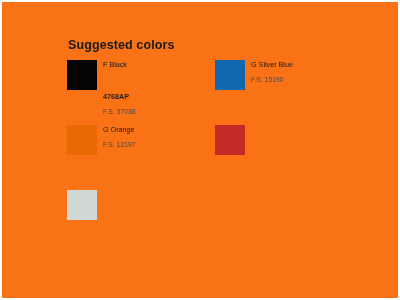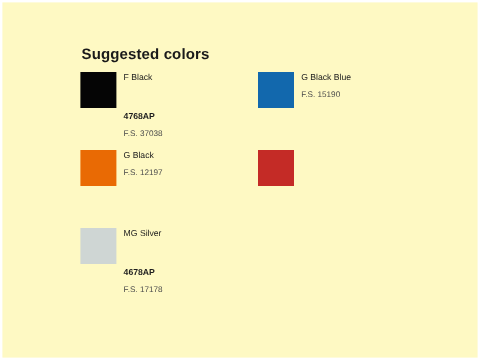--- a/index.html
+++ b/index.html
@@ -12,21 +12,21 @@
     background: #ffffff;
     font-family: "Liberation Sans", sans-serif;
     overflow: hidden;
   }
   #page {
     position: absolute;
     left: 2px;
     top: 2px;
     width: 396px;
     height: 296px;
-    background: #fef9c3;
+    background: #f97316;
   }
   #page-title {
     position: absolute;
     left: 66px;
     top: 36px;
     font-size: 12.5px;
     font-weight: bold;
     color: #1a1a1a;
     letter-spacing: 0.1px;
     white-space: nowrap;
@@ -97,37 +97,32 @@
         <div class="swatch-chip" style="background: rgb(5, 5, 5);"></div>
         <div class="swatch-text">
           <div class="swatch-name">F Black</div>
           <div class="swatch-code">4768AP</div>
           <div class="swatch-fs">F.S. 37038</div>
         </div>
       </div>
       <div class="swatch-item col-1 row-0">
         <div class="swatch-chip" style="background: rgb(18, 104, 173);"></div>
         <div class="swatch-text">
-          <div class="swatch-name">G Black Blue</div>
+          <div class="swatch-name">G Silver Blue</div>
           <div class="swatch-fs">F.S. 15190</div>
         </div>
       </div>
       <div class="swatch-item col-0 row-1">
         <div class="swatch-chip" style="background: rgb(233, 106, 4);"></div>
         <div class="swatch-text">
-          <div class="swatch-name">G Black</div>
+          <div class="swatch-name">G Orange</div>
           <div class="swatch-fs">F.S. 12197</div>
         </div>
       </div>
       <div class="swatch-item col-1 row-1">
         <div class="swatch-chip" style="background: rgb(196, 43, 38);"></div>
       </div>
       <div class="swatch-item col-0 row-2">
         <div class="swatch-chip" style="background: rgb(207, 214, 212);"></div>
-        <div class="swatch-text">
-          <div class="swatch-name">MG Silver</div>
-          <div class="swatch-code">4678AP</div>
-          <div class="swatch-fs">F.S. 17178</div>
-        </div>
       </div>
     </div>
 
 </div>
 
 </body></html>

